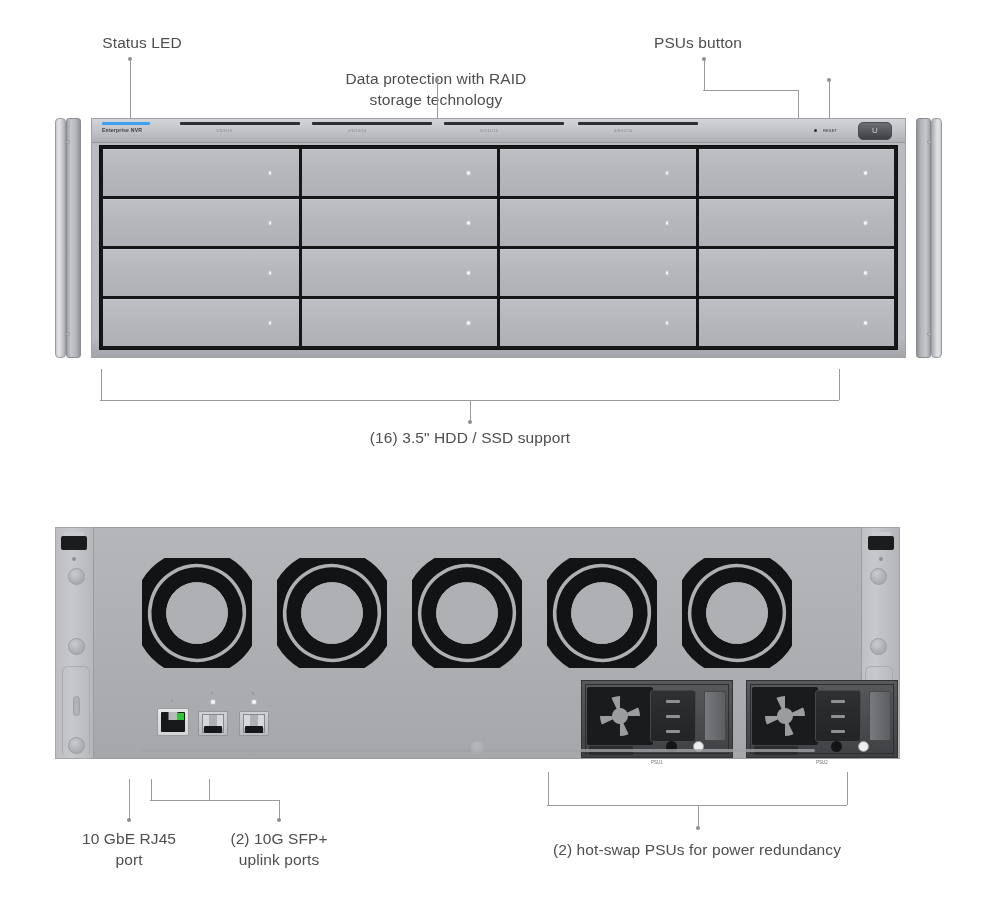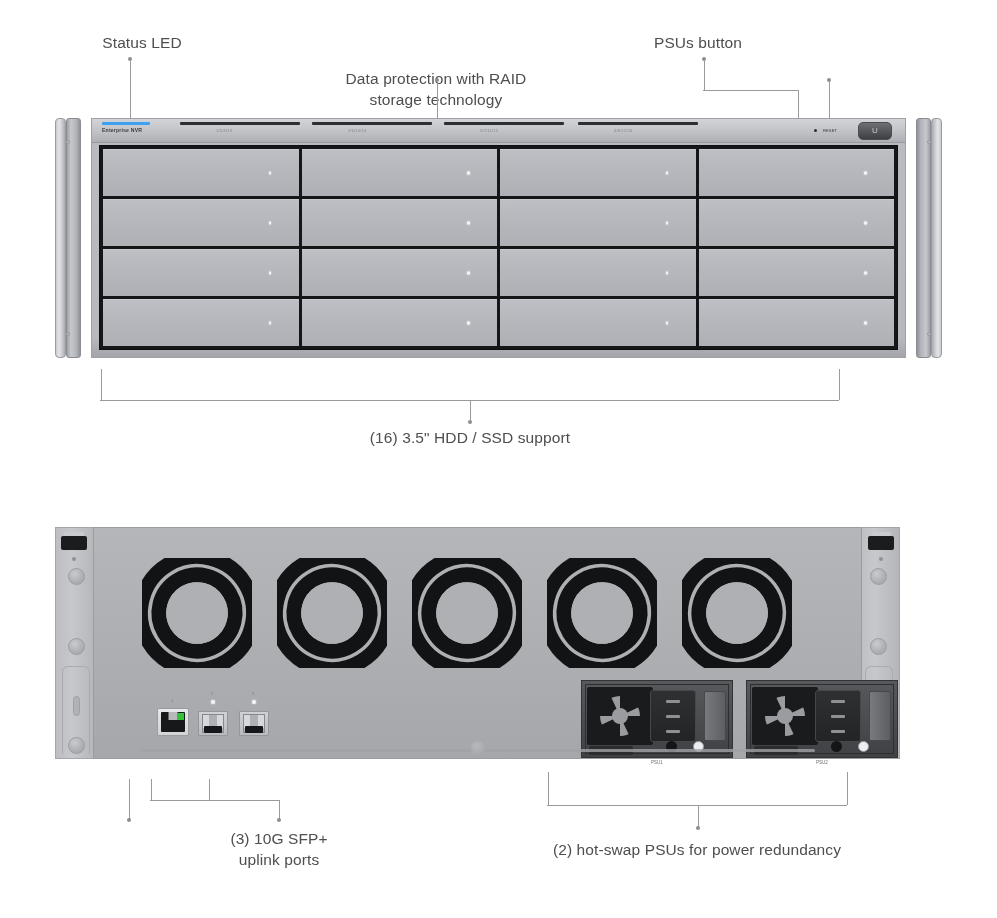--- a/index.html
+++ b/index.html
@@ -438,27 +438,29 @@
         <span class="ptxt">PSU2</span>
       </div>
 
       <div class="rear-rail"></div>
       <div class="rear-screw-mid"></div>
     </div>
   </div>
 
   <div class="vline" style="left:128.5px;top:779px;height:40px;"></div>
   <div class="dot" style="left:127px;top:818px;"></div>
+  <div class="label" style="left:52px;top:828px;width:154px;">10 GbE RJ45
+port</div>
 
   <div class="vline" style="left:150.5px;top:779px;height:21px;"></div>
   <div class="vline" style="left:208.5px;top:779px;height:21px;"></div>
   <div class="hline" style="left:150px;top:800px;width:129px;"></div>
   <div class="vline" style="left:278.5px;top:800px;height:19px;"></div>
   <div class="dot" style="left:277px;top:818px;"></div>
-  <div class="label" style="left:202px;top:828px;width:154px;">(3) 10G SFP+
+  <div class="label" style="left:202px;top:828px;width:154px;">(2) 10G SFP+
 uplink ports</div>
 
   <div class="vline" style="left:547.5px;top:772px;height:33px;"></div>
   <div class="vline" style="left:846.5px;top:772px;height:33px;"></div>
   <div class="hline" style="left:547px;top:805px;width:300px;"></div>
   <div class="vline" style="left:697.5px;top:805px;height:22px;"></div>
   <div class="dot" style="left:696px;top:826px;"></div>
   <div class="label" style="left:500px;top:839px;width:394px;">(2) hot-swap PSUs for power redundancy</div>
 
 </div>

